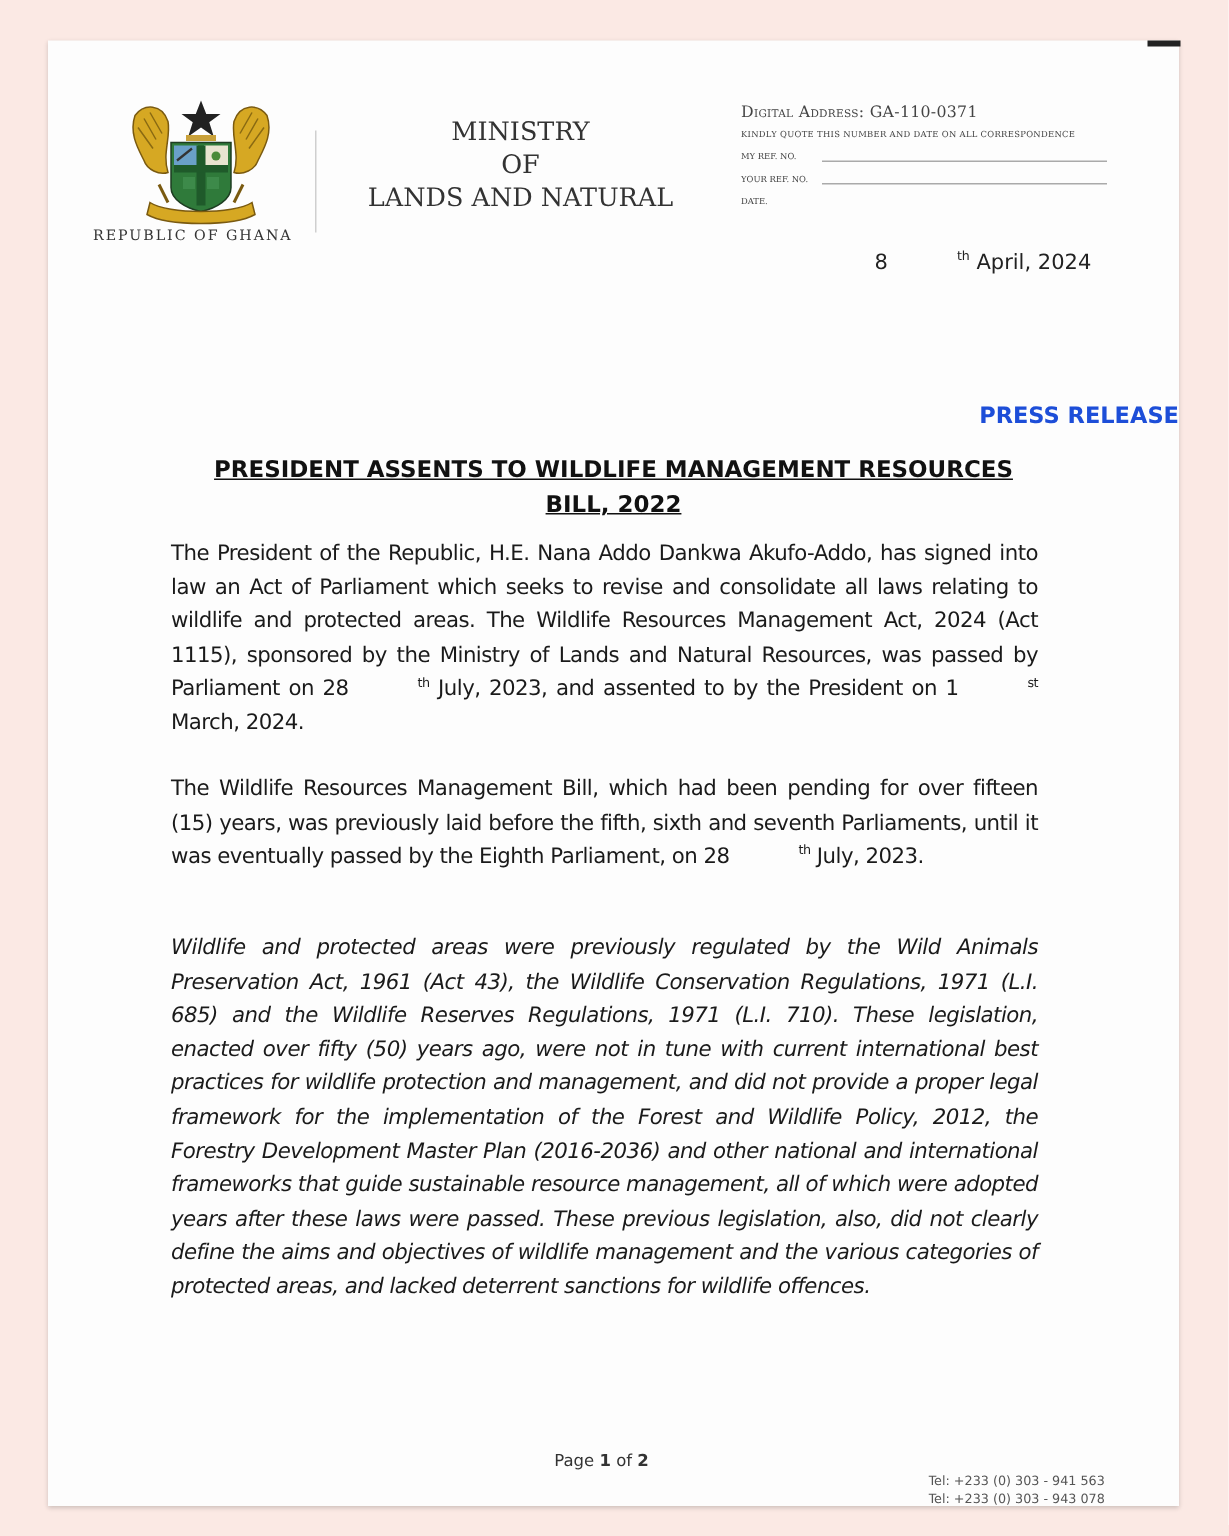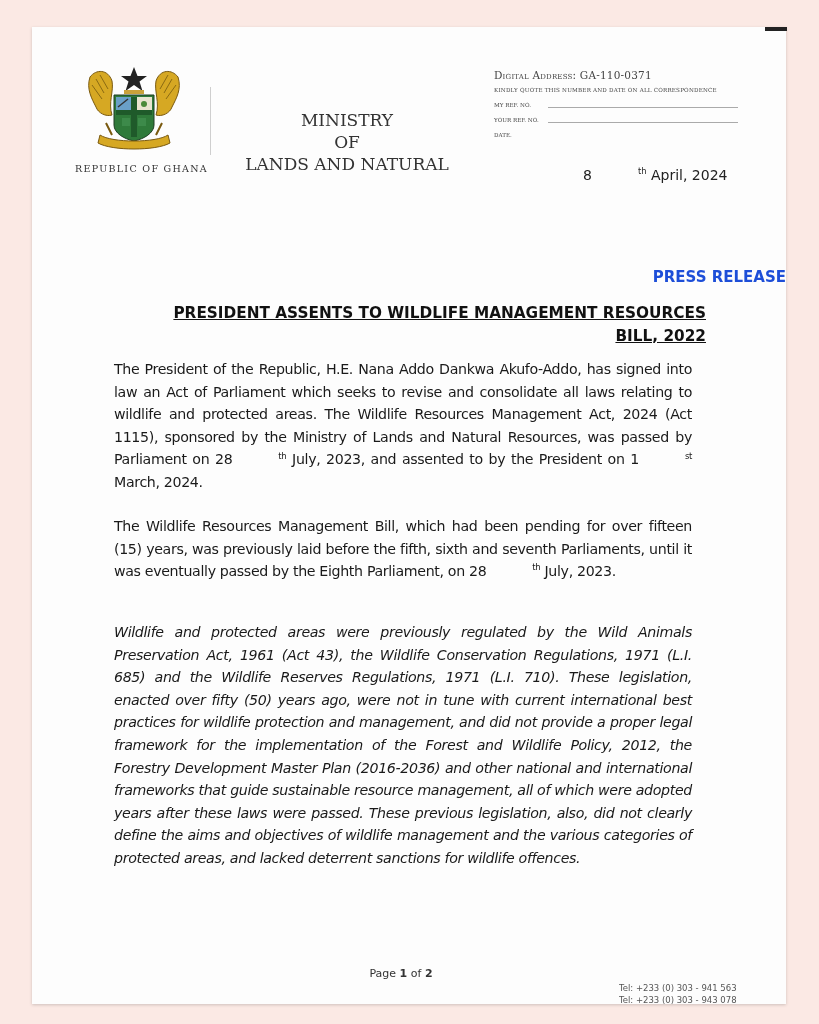--- a/index.html
+++ b/index.html
@@ -13,45 +13,45 @@
     background: #fdfdfd;
     box-shadow: 0 1px 3px rgba(0,0,0,0.18);
   }
   .corner-mark {
     position: absolute; left: 765px; top: 27px; width: 22px; height: 4px;
     background: #222;
   }
   
   .crest { position: absolute; left: 50px; top: 36px; width: 104px; height: 90px; }
   .republic {
-    position: absolute; left: 30px; top: 125px; width: 146px; text-align: right;
-    font-family: "DejaVu Serif", serif; font-size: 9.5px; letter-spacing: 1.3px; color: #333; margin-top: 11px;
+    position: absolute; left: 30px; top: 125px; width: 146px; text-align: left;
+    font-family: "DejaVu Serif", serif; font-size: 9.5px; letter-spacing: 1.3px; color: #333;
   }
   .vdivider { position: absolute; left: 178px; top: 60px; width: 1px; height: 68px; background: #cfcfcf; }
   .ministry {
     position: absolute; left: 195px; top: 50px; width: 240px; text-align: center;
-    font-family: "DejaVu Serif", serif; font-size: 17px; line-height: 22px; color: #333; margin-top: 32px;
+    font-family: "DejaVu Serif", serif; font-size: 17px; line-height: 22px; color: #333;
   }
   .addr { position: absolute; left: 462px; top: 41px; width: 250px; font-family: "DejaVu Serif", serif; color: #444; }
   .addr .l1, .addr .l2 { font-size: 10.5px; line-height: 14px; font-variant: small-caps; letter-spacing: 0.2px; }
   .addr .kindly { font-size: 5.6px; letter-spacing: 0.2px; margin-top: 5px; font-variant: small-caps; text-transform: uppercase; }
   .addr .ref { font-size: 5.6px; text-transform: uppercase; margin-top: 9px; display: flex; align-items: flex-end; }
   .addr .ref .line { flex: 0 0 190px; margin-left: auto; border-bottom: 1px solid #aaa; height: 1px; margin-right: 6px; }
   .date-val {
     position: absolute; left: 551px; top: 140px; font-family: "DejaVu Sans", sans-serif;
     font-size: 14px; color: #222;
   }
   sup { font-size: 0.6em; vertical-align: super; line-height: 0; padding-left: 46px; }
   
   .press-title {
     position: absolute; left: 0; top: 241px; width: 754px; text-align: right;
     font-weight: bold; font-size: 15px; color: #1d4ed8;
   }
   .headline {
-    position: absolute; left: 80px; top: 275px; width: 594px; text-align: right;
+    position: absolute; left: 80px; top: 275px; width: 594px; text-align: center;
     font-weight: bold; font-size: 15.3px; line-height: 23px; color: #111; text-decoration: underline;
   }
   .para {
     position: absolute; left: 82px; width: 578px; text-align: justify;
     font-size: 14.2px; line-height: 22.6px; color: #1a1a1a;
     letter-spacing: -0.35px;
   }
   .p1 { top: 331px; }
   .p2 { top: 488px; }
   .p3 { top: 594px; font-style: italic; }

